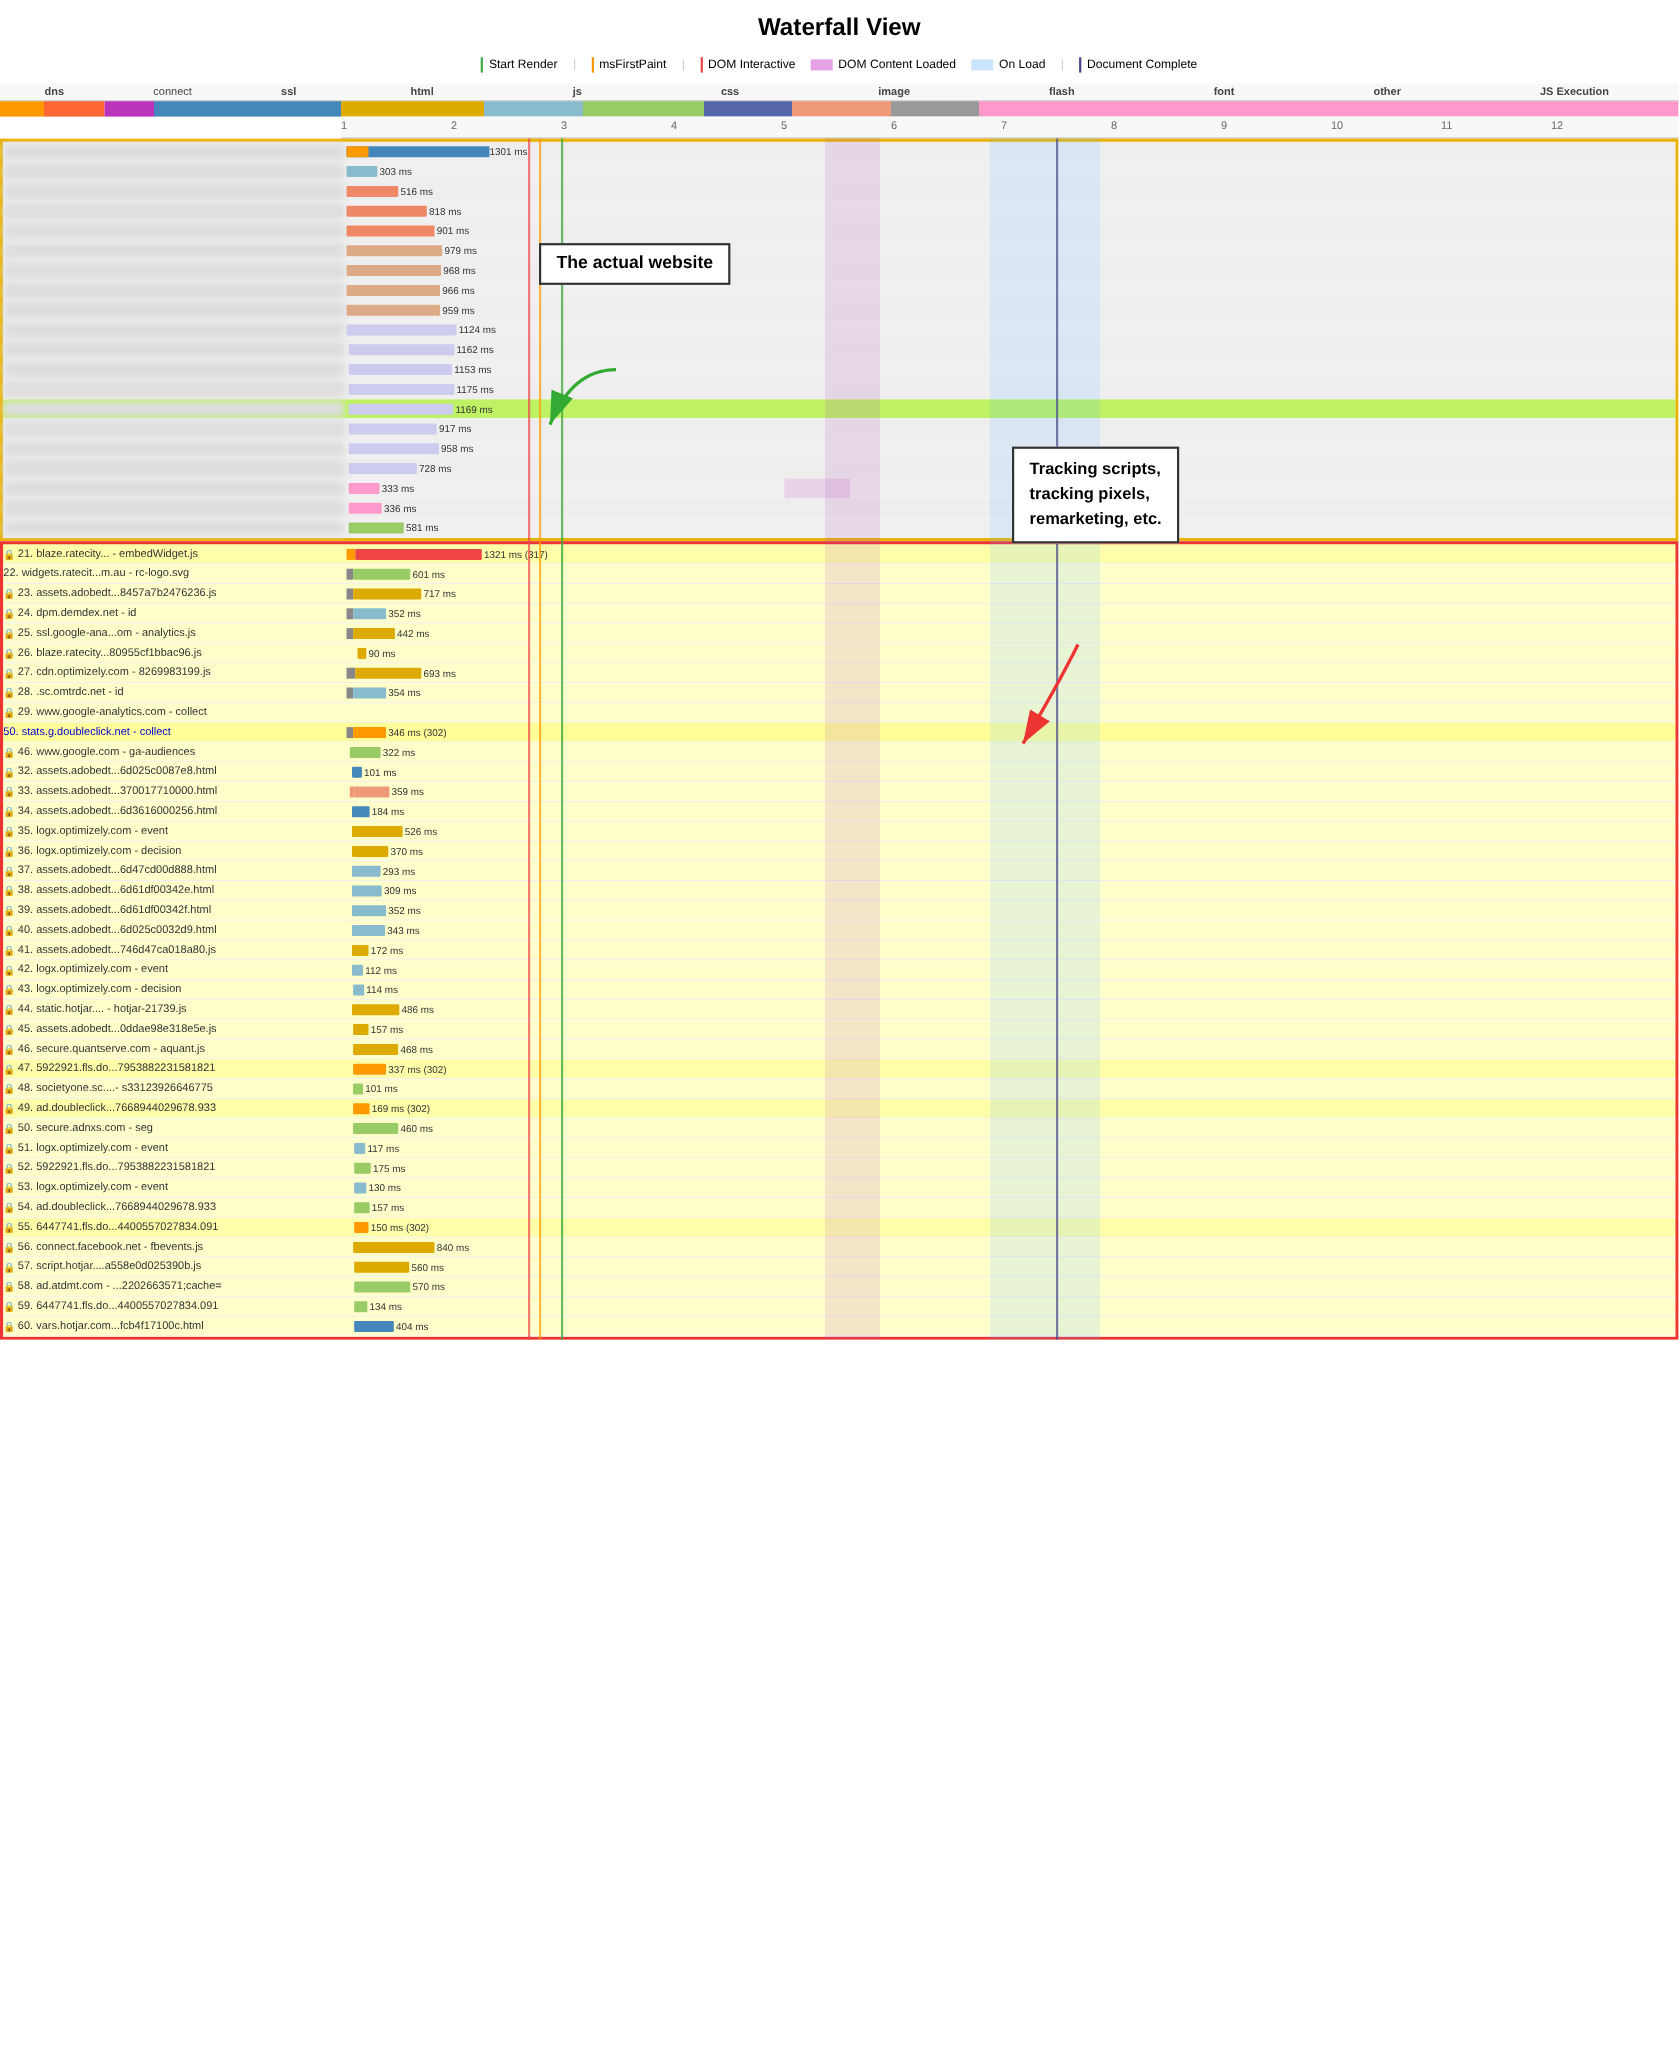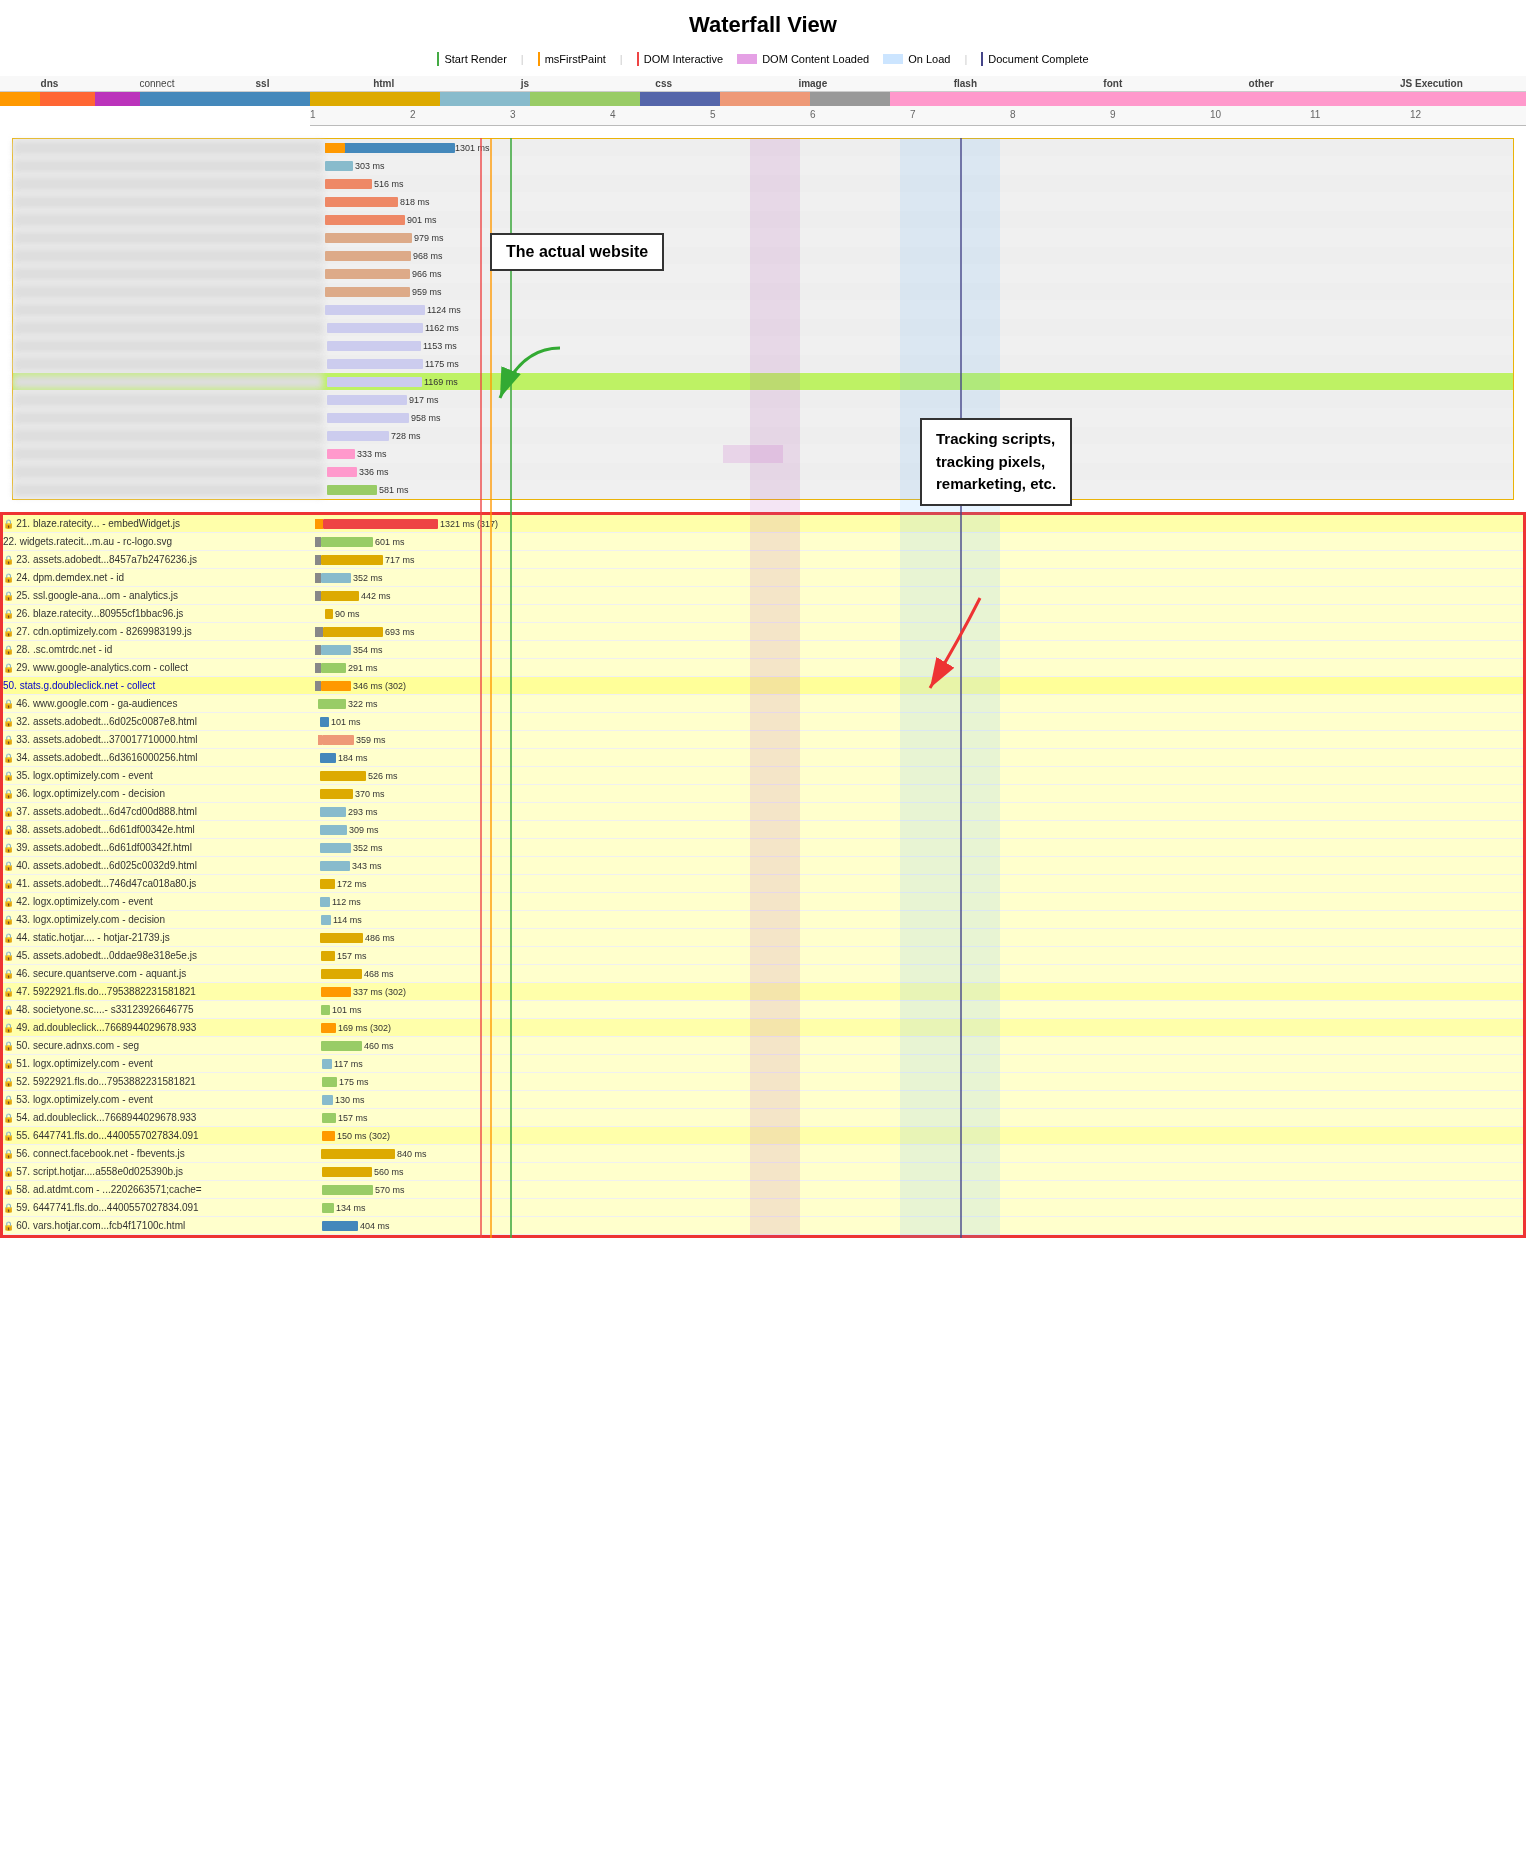--- a/index.html
+++ b/index.html
@@ -148,21 +148,21 @@
     <div style="position:absolute; left:600px; font-size:10px; color:#666; top:3px;">7</div>
     <div style="position:absolute; left:700px; font-size:10px; color:#666; top:3px;">8</div>
     <div style="position:absolute; left:800px; font-size:10px; color:#666; top:3px;">9</div>
     <div style="position:absolute; left:900px; font-size:10px; color:#666; top:3px;">10</div>
     <div style="position:absolute; left:1000px; font-size:10px; color:#666; top:3px;">11</div>
     <div style="position:absolute; left:1100px; font-size:10px; color:#666; top:3px;">12</div>
   </div>
 
   <div style="position:relative;">
 
-    <div style="border:1px solid #eab308; margin:12px; position:relative;">
+    <div style="border:3px solid #eab308; margin:0; position:relative;">
 
       <div class="wf-row" style="background:#eee;">
         <div class="wf-row-label" style="filter:blur(3px); background:#ddd; height:14px;"></div>
         <div class="wf-bar-area">
           <div style="position:absolute;left:2px;width:130px;height:10px;top:4px;background:#48b;border-radius:1px;"></div>
           <div style="position:absolute;left:2px;width:20px;height:10px;top:4px;background:#f90;border-radius:1px;"></div>
           <div style="position:absolute;left:132px;font-size:9px;color:#333;top:4px;white-space:nowrap;">1301 ms</div>
         </div>
       </div>
 
@@ -414,25 +414,20 @@
           <div style="position:absolute;left:2px;width:6px;height:10px;top:4px;background:#888;"></div>
           <div style="position:absolute;left:8px;width:30px;height:10px;top:4px;background:#8bc;border-radius:1px;"></div>
           <div style="position:absolute;left:40px;font-size:9px;color:#333;top:4px;">354 ms</div>
         </div>
       </div>
 
       <div class="wf-row" style="background:#ffffcc;">
         <div class="wf-row-label">
           <span class="lock-icon">🔒</span>
           <span>29. www.google-analytics.com - collect</span>
-        </div>
-        <div class="wf-bar-area">
-          <div style="position:absolute;left:2px;width:6px;height:10px;top:4px;background:#888;"></div>
-          <div style="position:absolute;left:8px;width:25px;height:10px;top:4px;background:#9c6;border-radius:1px;"></div>
-          <div style="position:absolute;left:35px;font-size:9px;color:#333;top:4px;">291 ms</div>
         </div>
       </div>
 
       <div class="wf-row row-highlighted">
         <div class="wf-row-label" style="color:#00c;">
           <span>50. stats.g.doubleclick.net - collect</span>
         </div>
         <div class="wf-bar-area">
           <div style="position:absolute;left:2px;width:6px;height:10px;top:4px;background:#888;"></div>
           <div style="position:absolute;left:8px;width:30px;height:10px;top:4px;background:#f90;border-radius:1px;"></div>

